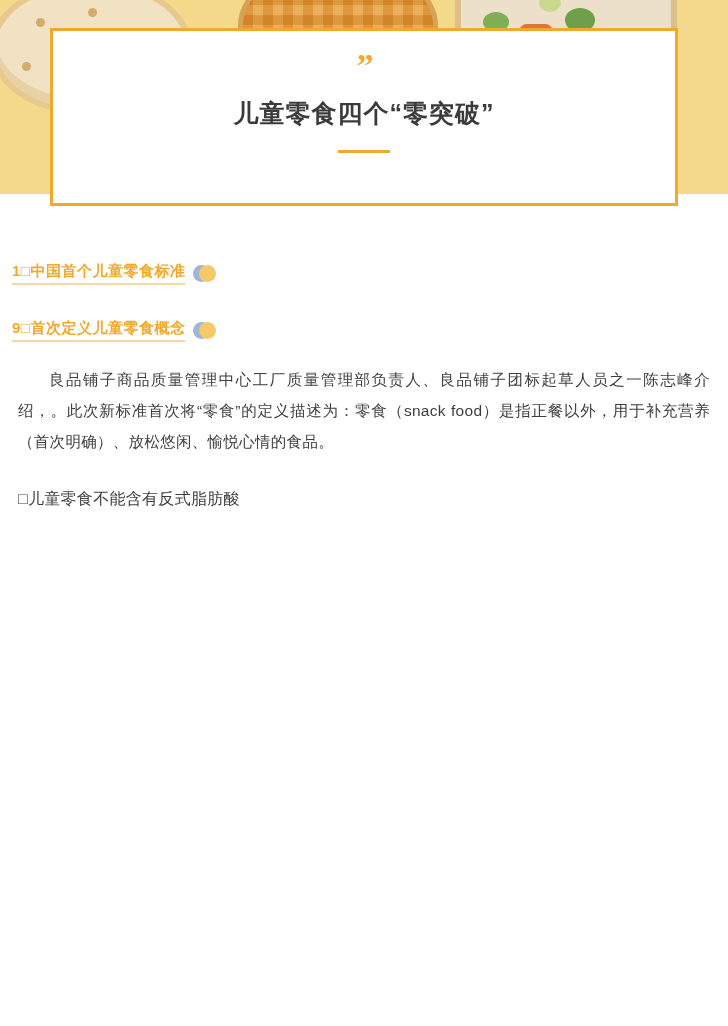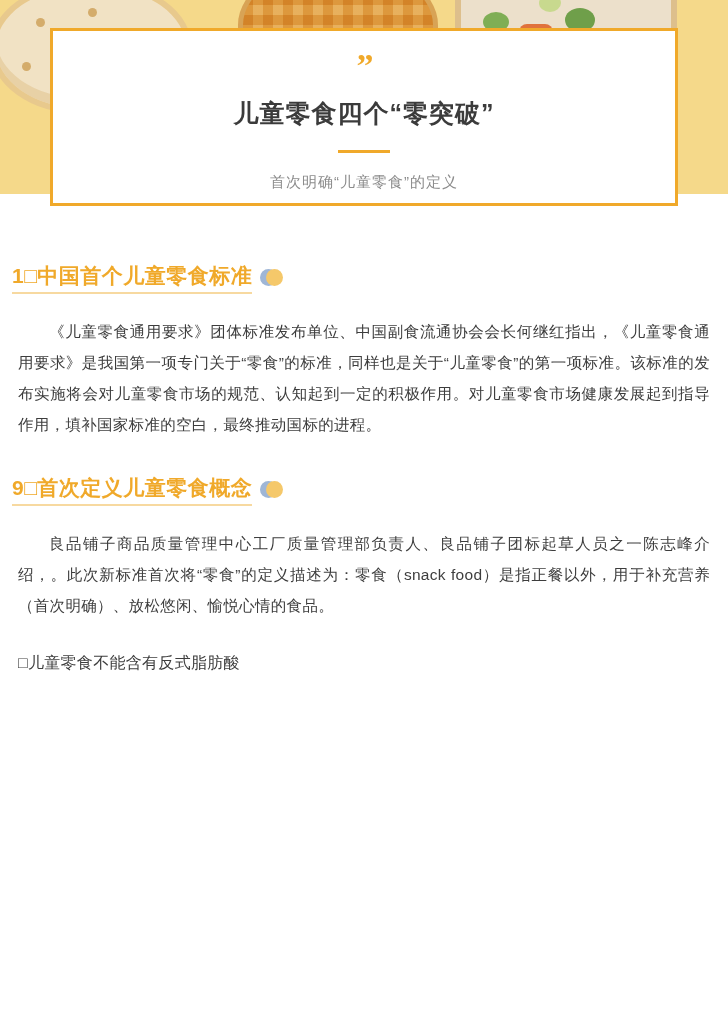--- a/index.html
+++ b/index.html
@@ -132,21 +132,21 @@
   .content {
     padding: 0 6px;
   }
   .section-head {
     display: flex;
     align-items: center;
     margin: 34px 0 0 6px;
   }
   .section-head .sh-text {
     color: #f0a92a;
-    font-size: 21px;
+    font-size: 15px;
     font-weight: bold;
     letter-spacing: .5px;
     border-bottom: 2px solid #f7d9a0;
     padding-bottom: 2px;
   }
   .section-head .bubble {
     position: relative;
     width: 22px;
     height: 22px;
     margin-left: 8px;
@@ -212,34 +212,32 @@
       <span class="veg" style="left:142px;top:56px;width:28px;height:20px;background:#d9a23f;border-radius:7px;"></span>
       <span class="veg" style="left:78px;top:22px;width:22px;height:18px;background:#c8d98e;"></span>
     </div>
     <div class="banner-strip"></div>
   </div>
 
   <div class="title-card">
     <div class="quote-mark">”</div>
     <div class="title-main">儿童零食四个“零突破”</div>
     <div class="title-divider"></div>
-    <div class="title-sub">首次明确“儿童零食”的定义</div>
   </div>
 </div>
 
 <div class="content">
 
   <div class="section-head">
     <span class="sh-text">1□中国首个儿童零食标准</span>
     <span class="bubble">
       <span class="b1"></span>
         <span class="b2"></span>
     </span>
   </div>
-  <p class="para">《儿童零食通用要求》团体标准发布单位、中国副食流通协会会长何继红指出，《儿童零食通用要求》是我国第一项专门关于“零食”的标准，同样也是关于“儿童零食”的第一项标准。该标准的发布实施将会对儿童零食市场的规范、认知起到一定的积极作用。对儿童零食市场健康发展起到指导作用，填补国家标准的空白，最终推动国标的进程。</p>
 
   <div class="section-head">
     <span class="sh-text">9□首次定义儿童零食概念</span>
     <span class="bubble">
       <span class="b1"></span>
         <span class="b2"></span>
     </span>
   </div>
   <p class="para">良品铺子商品质量管理中心工厂质量管理部负责人、良品铺子团标起草人员之一陈志峰介绍，。此次新标准首次将“零食”的定义描述为：零食（snack food）是指正餐以外，用于补充营养（首次明确）、放松悠闲、愉悦心情的食品。</p>
 

